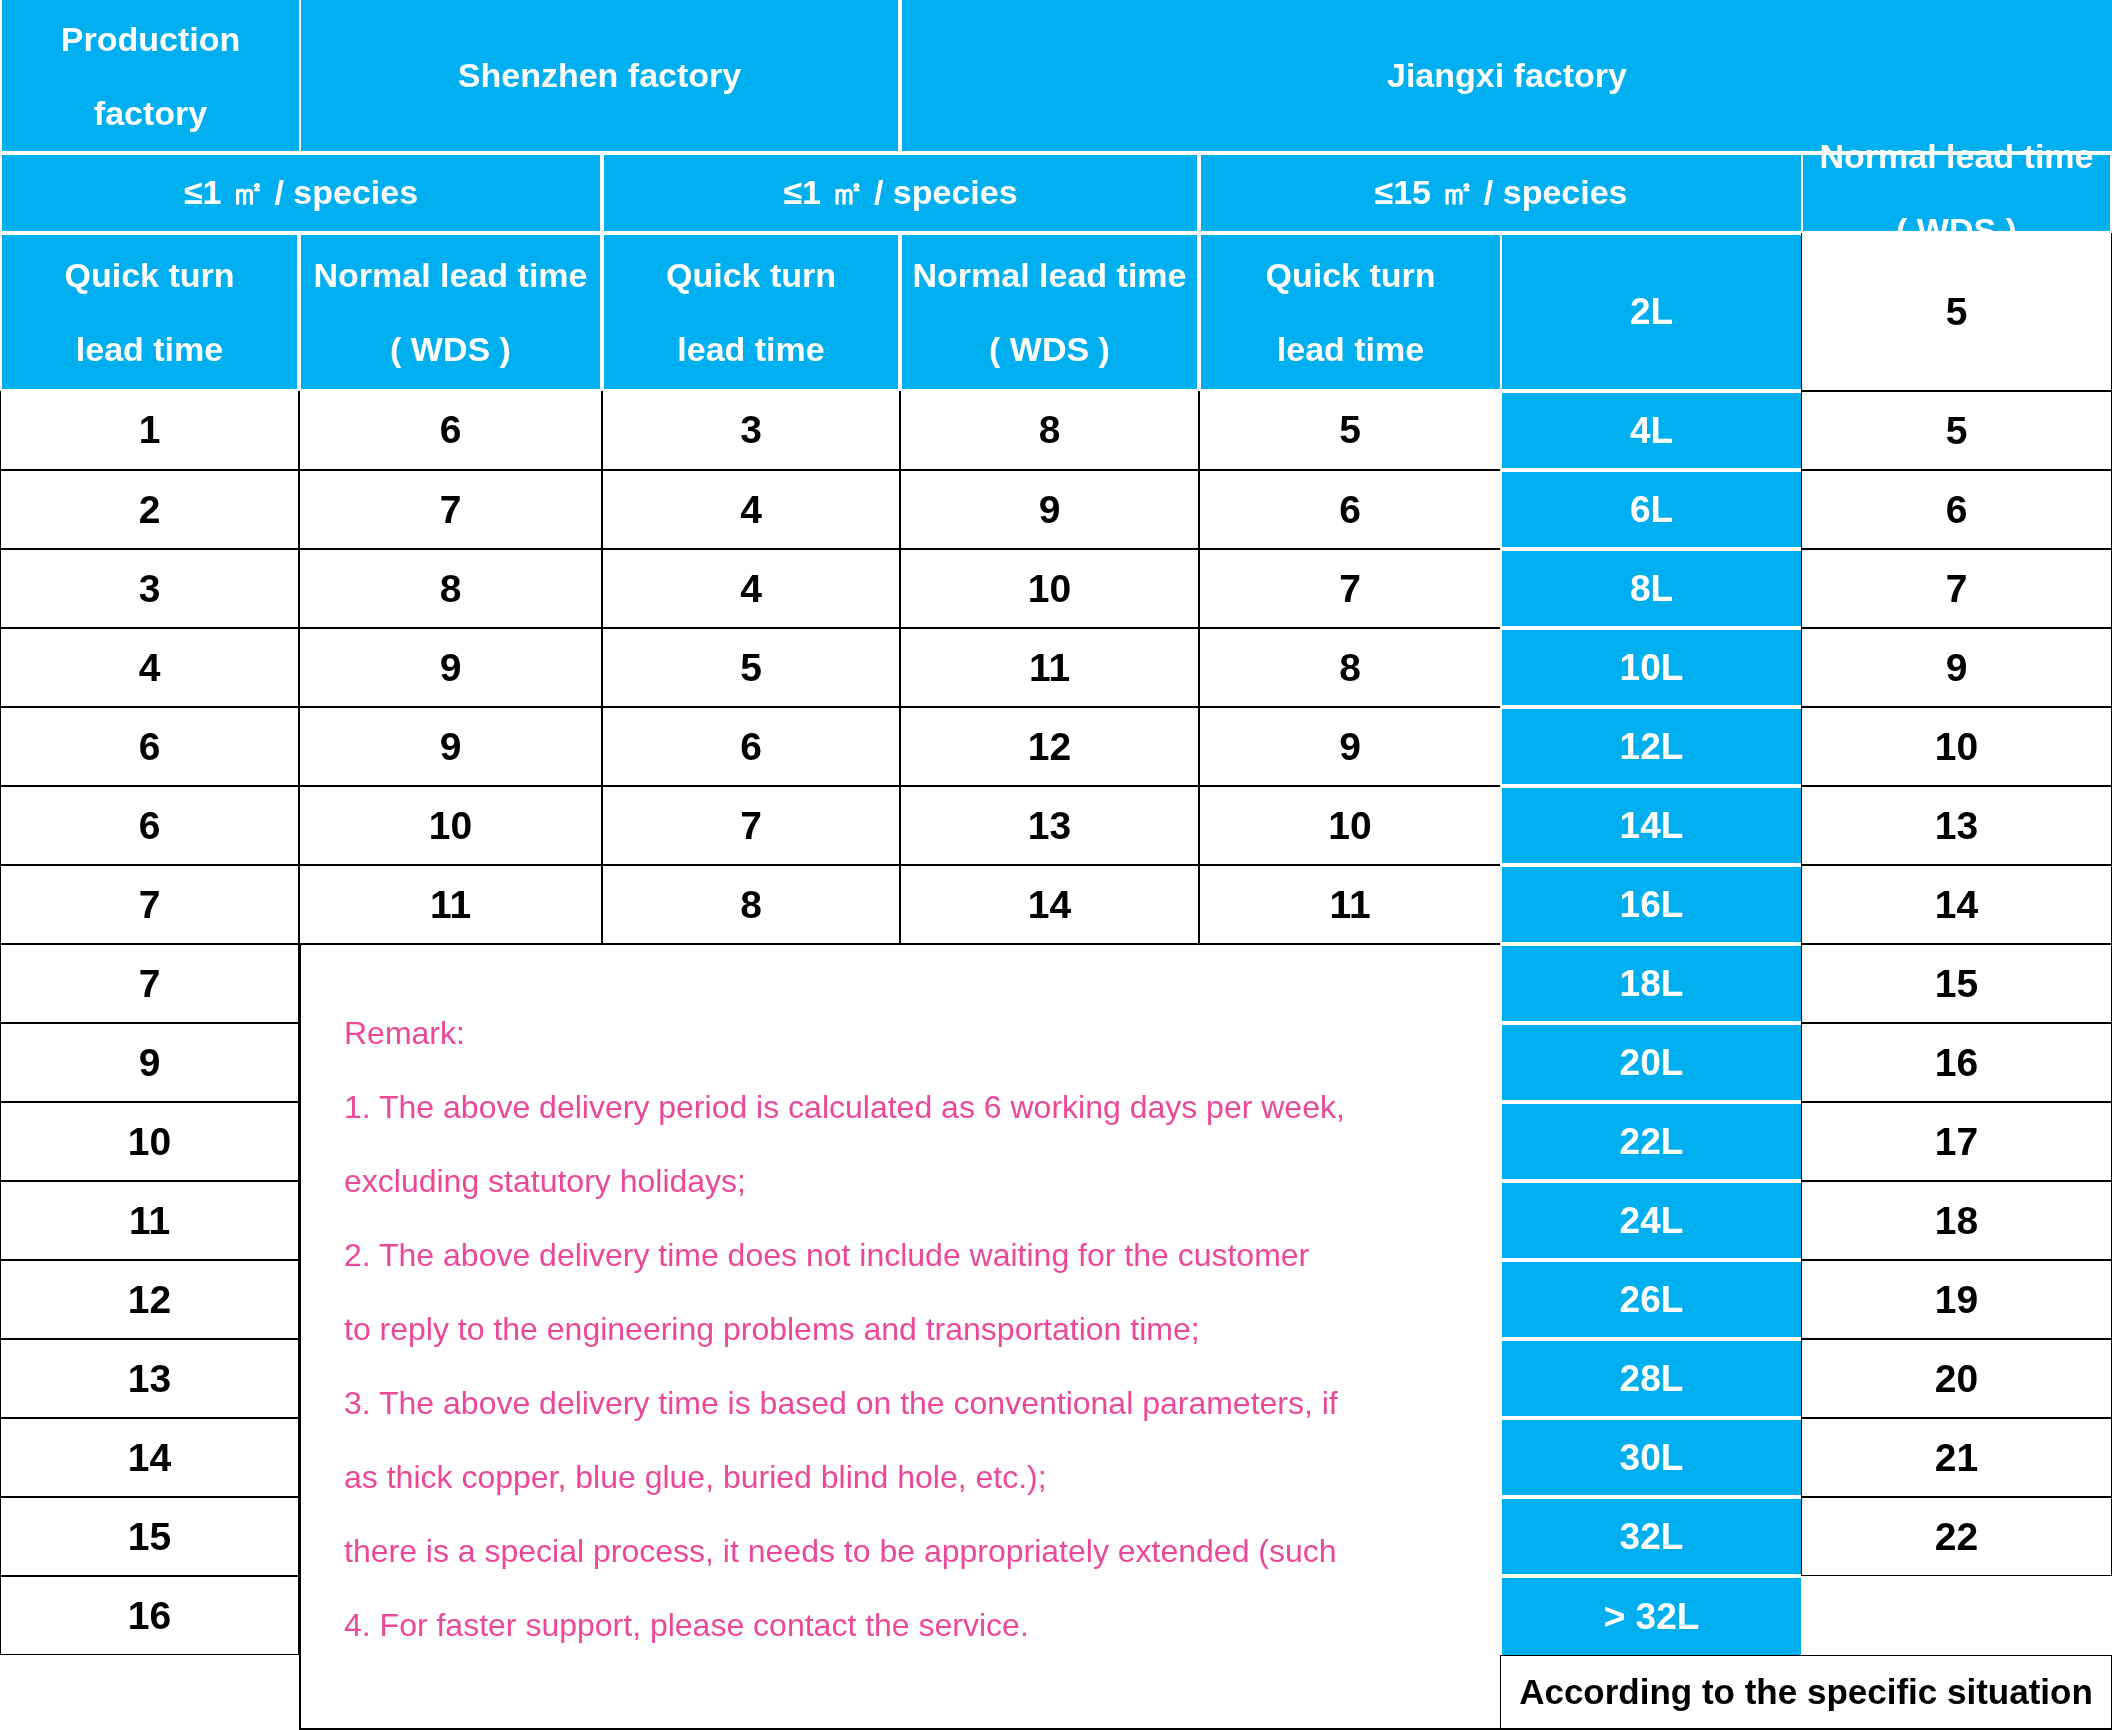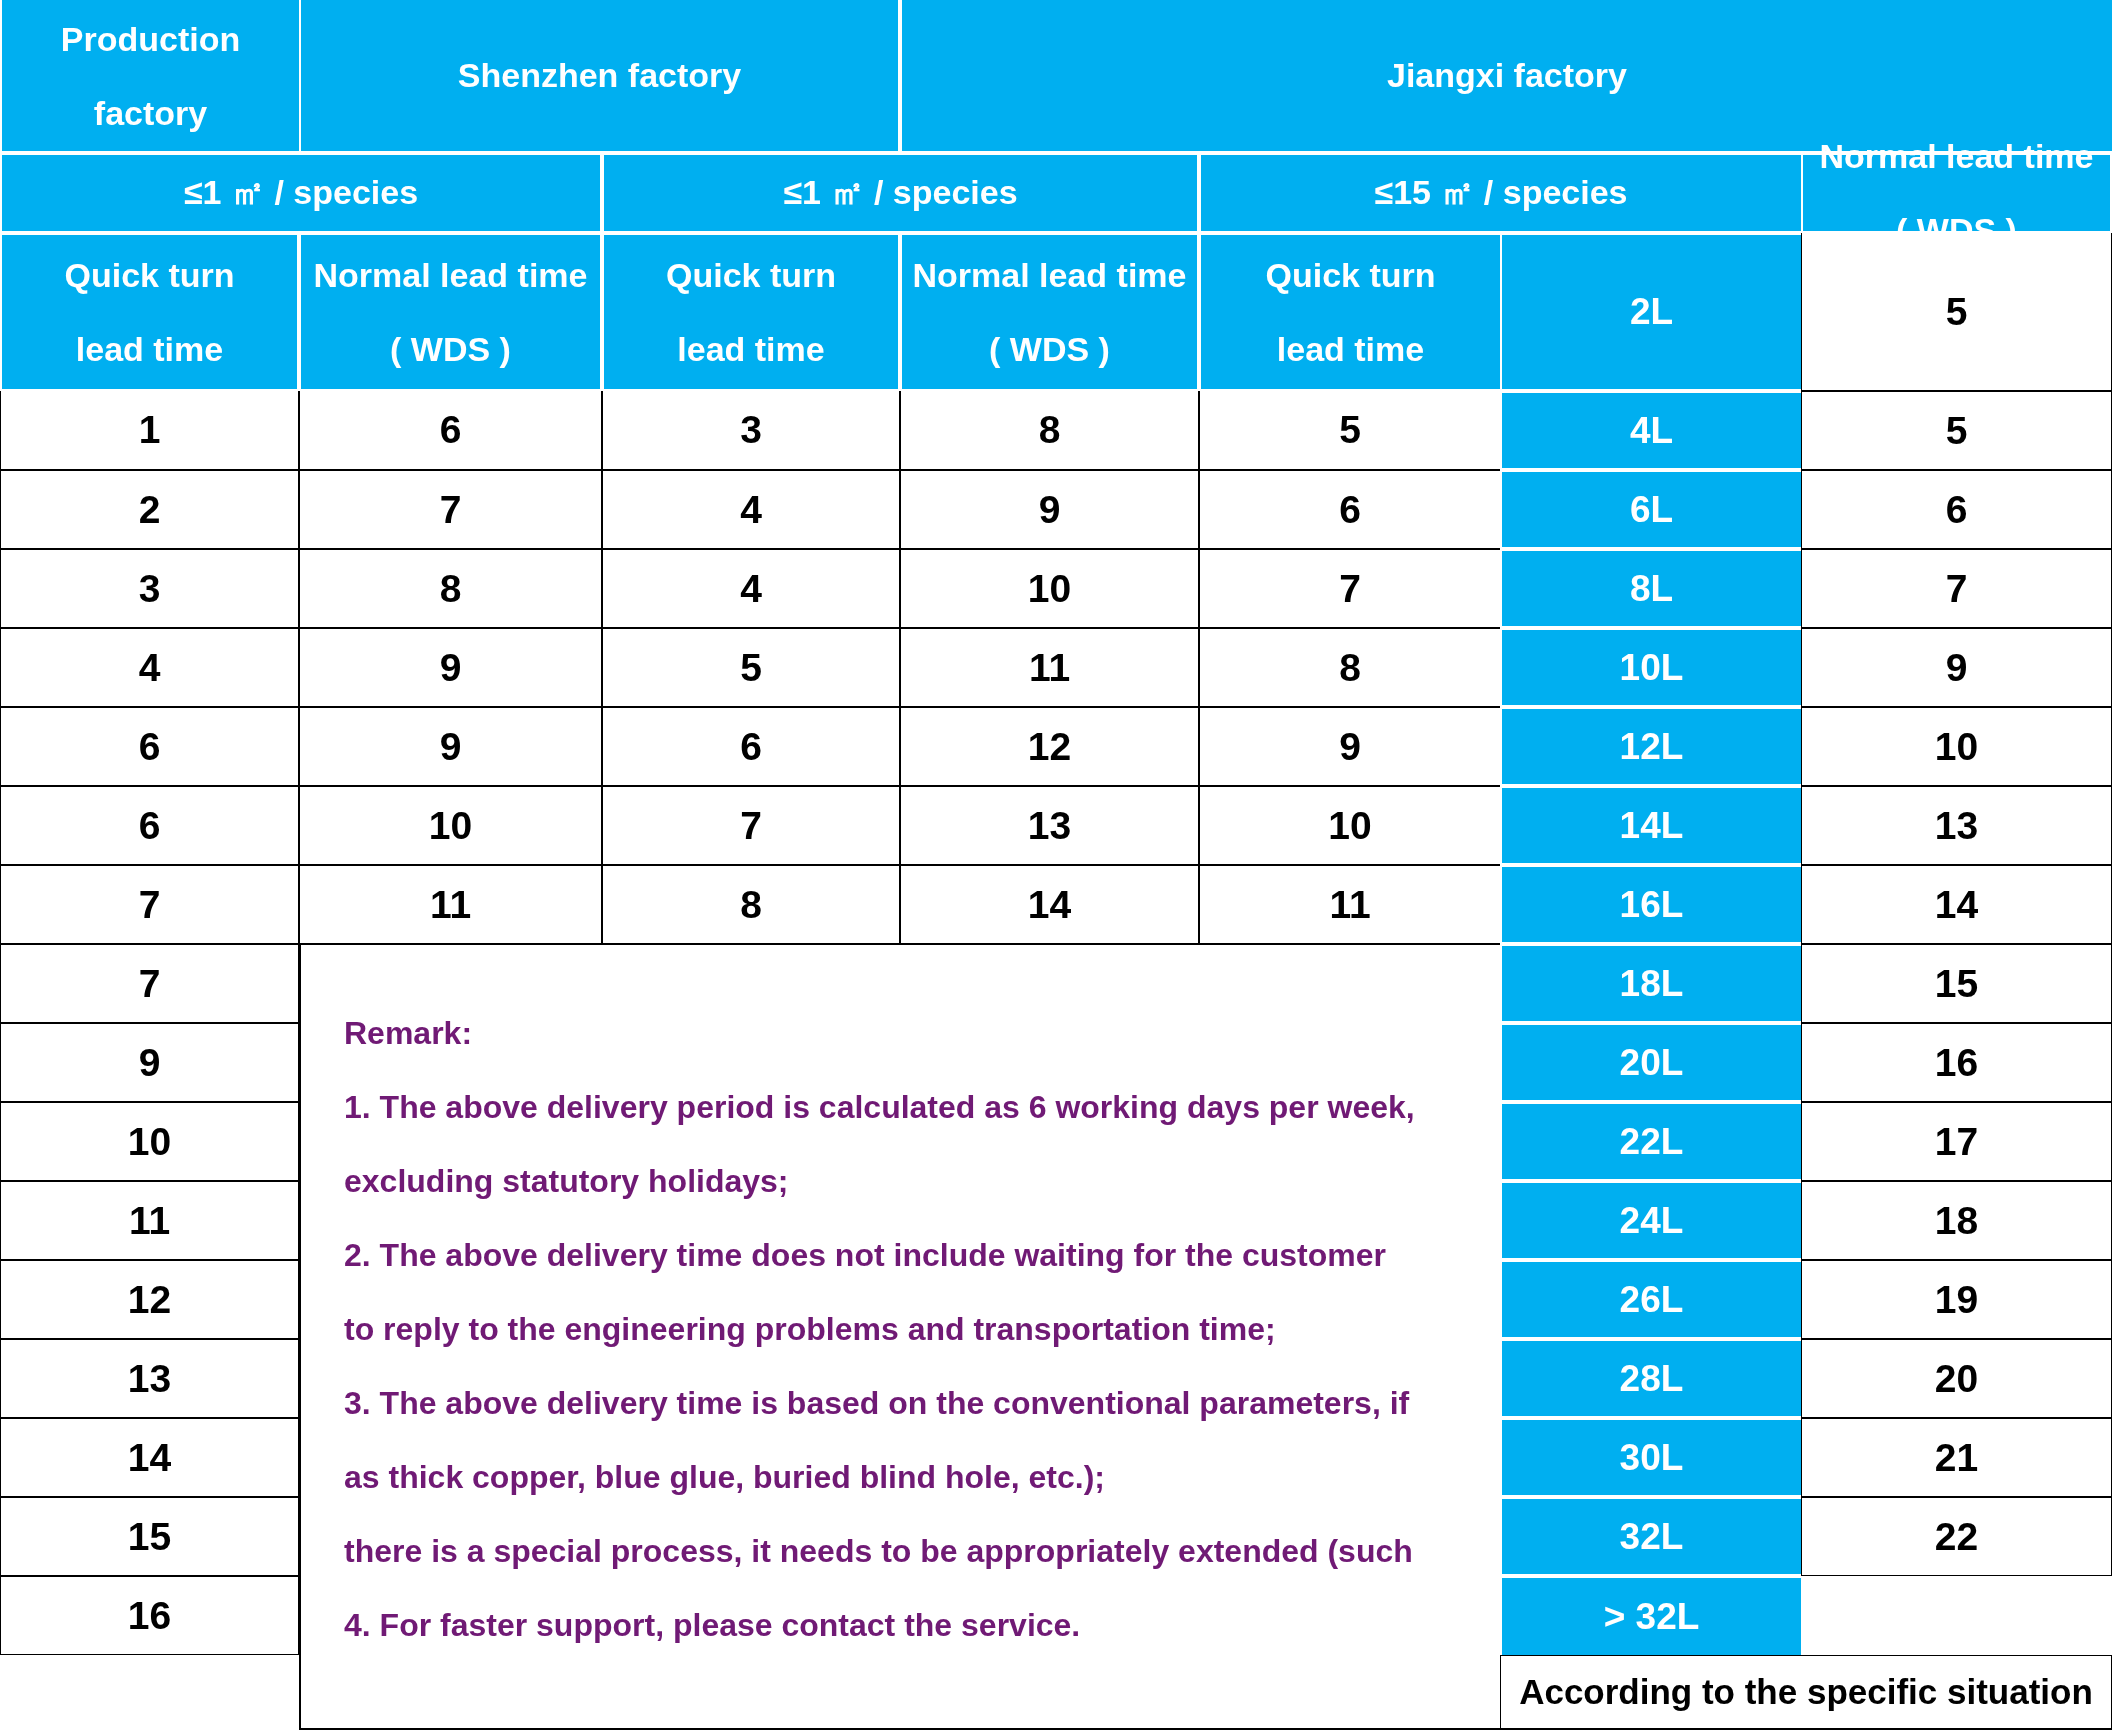--- a/index.html
+++ b/index.html
@@ -38,21 +38,21 @@
   
   .remark{
     grid-column:span 4;grid-row:span 10;
     background:#ffffff;display:block;
     border-left:2.7px solid #000000;border-top:1.8px solid #000000;
     border-bottom:5.3px solid #000000;border-right:0;
     box-sizing:border-box;
     padding:51px 14px 0 43px;text-align:left;
   }
   .remark .line{
-    font-size:32px;font-weight:bold;color:#701a75;
+    font-size:32px;font-weight:normal;color:#ec4899;
     line-height:74px;white-space:nowrap;
   }
   .according{font-size:35px;border-bottom:5.3px solid #000000;}
 </style>
 </head>
 <body>
 
 <div id="table-wrap">
 
   <div class="cell b b2 r1 c0">

